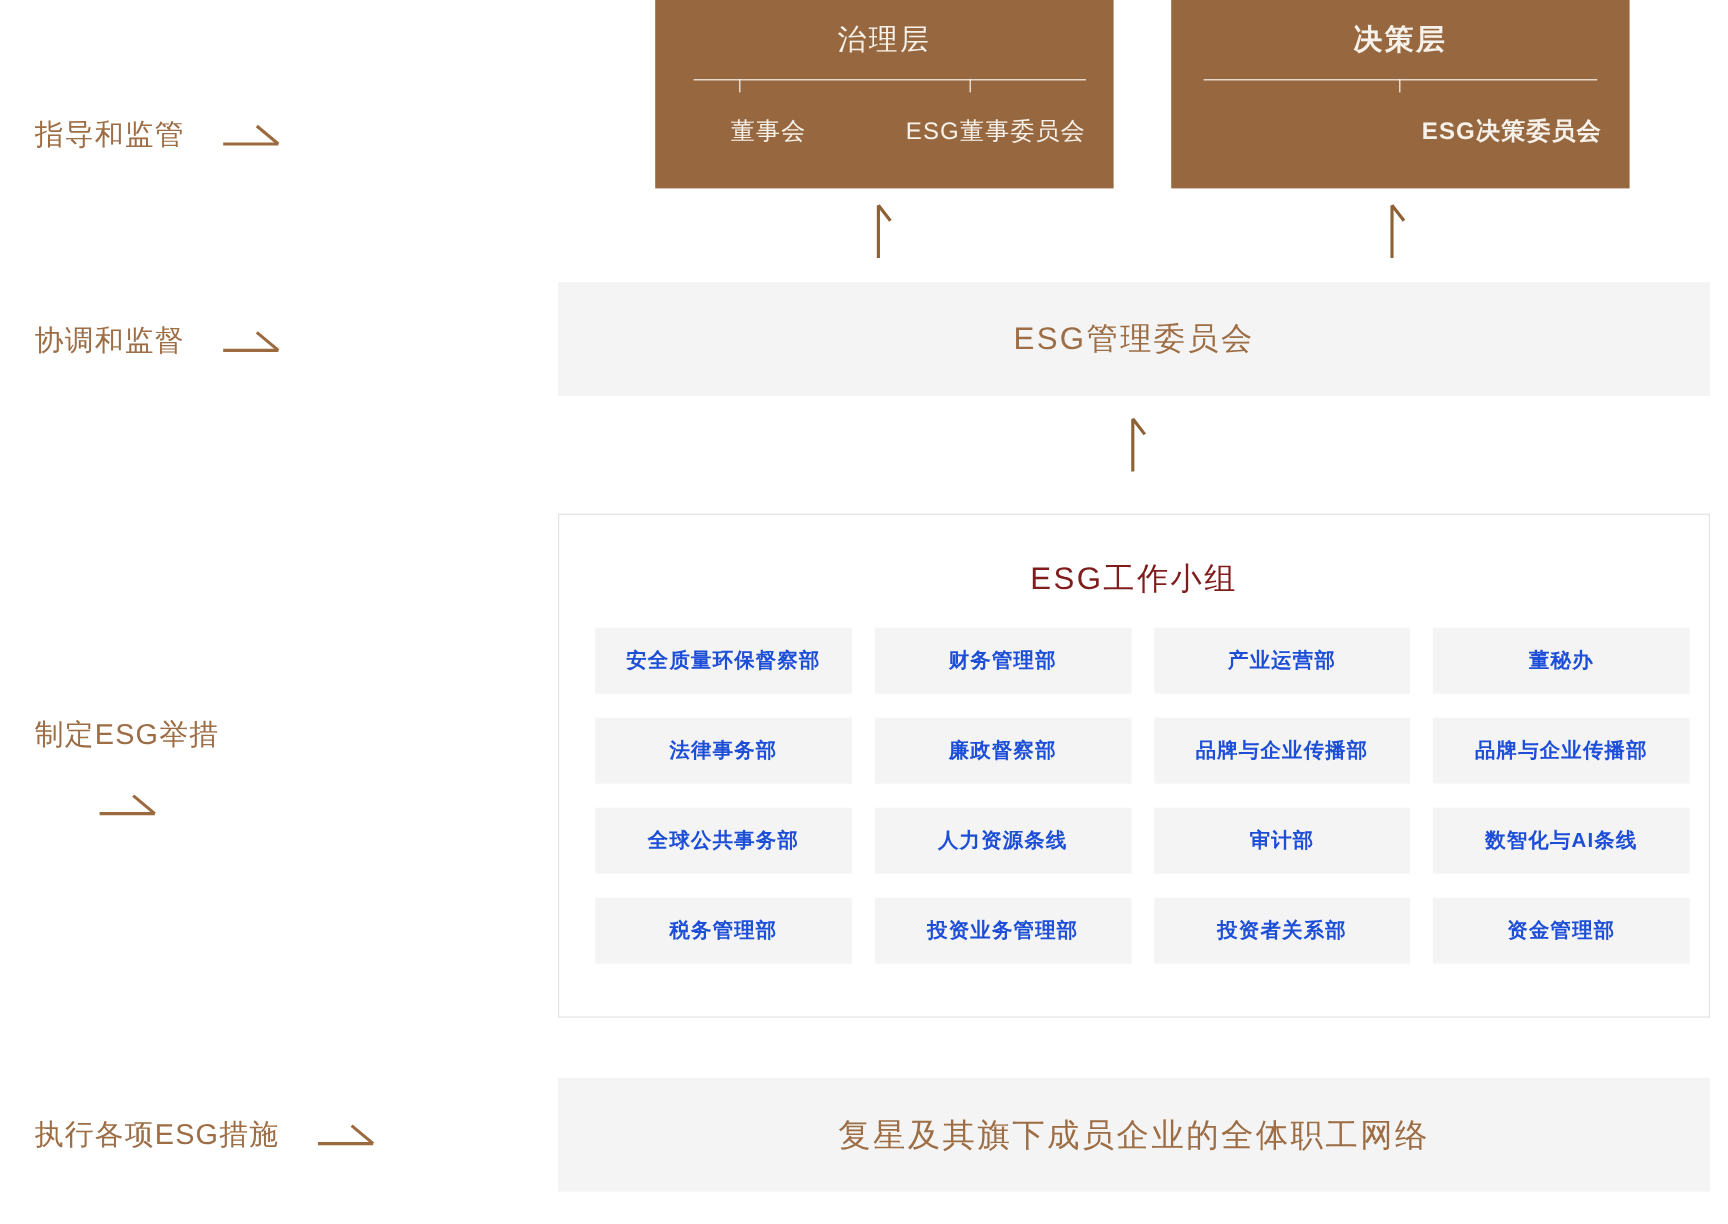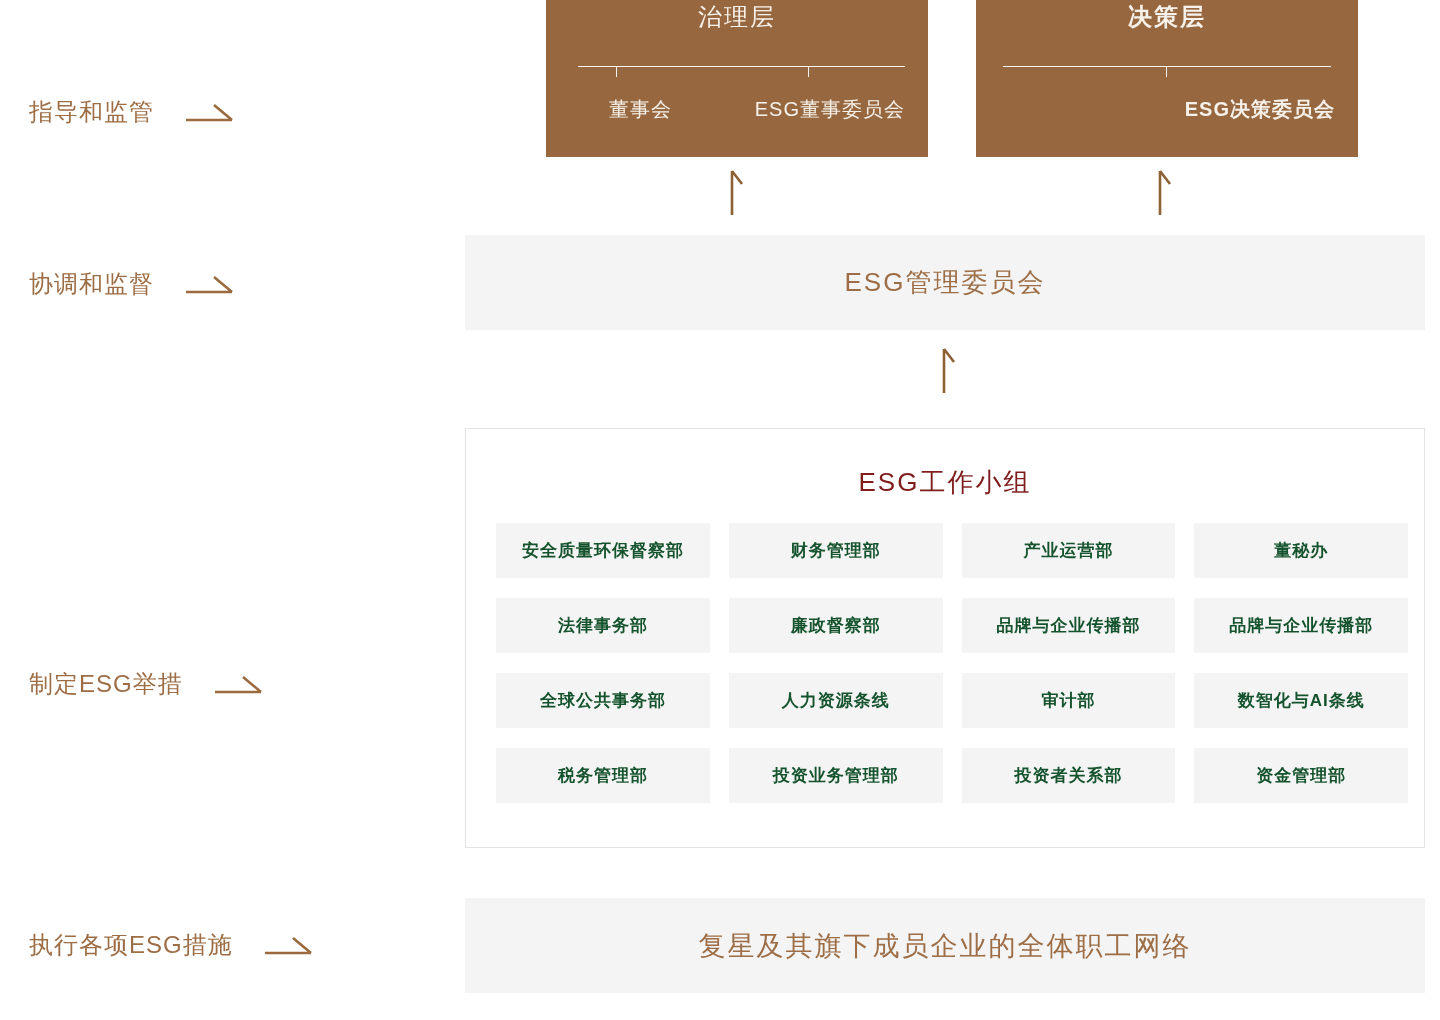--- a/index.html
+++ b/index.html
@@ -25,37 +25,37 @@
     gap: 30px;
     color: #9D6E46;
     font-size: 24px;
     letter-spacing: 1px;
     transform: translateY(-50%);
     white-space: nowrap;
     margin-left: 29px;
   }
   #stage-0 { top: 112px; }
   #stage-1 { top: 284px; }
-  #stage-2 { top: 684px; }
+  #stage-2 { top: 639px; flex-direction: column; }
   #stage-3 { top: 945px; }
 
   
   .brown-box {
     position: absolute;
     top: 0;
     height: 157px;
     width: 382px;
     background: #97683F;
     color: #F6F1EA;
   }
   #governance-box { left: 546px; }
   #decision-box   { left: 976px; font-weight: bold; }
   .box-title {
     text-align: center;
-    padding-top: 1px;
+    padding-top: 17px;
     font-size: 24px;
     letter-spacing: 2px;
   }
   .box-divider {
     position: absolute;
     top: 66px;
     height: 1px;
     background: rgba(255,255,255,0.92);
   }
   #governance-box .box-divider { left: 32px; width: 327px; }
@@ -132,21 +132,21 @@
     grid-template-columns: repeat(4, 1fr);
     column-gap: 19px;
     row-gap: 20px;
   }
   .dept-cell {
     height: 55px;
     background: #F4F4F4;
     display: flex;
     align-items: center;
     justify-content: center;
-    color: #14532d;
+    color: #1d4ed8;
     font-size: 17px;
     font-weight: 600;
     letter-spacing: 1px;
     white-space: nowrap;
   }
 </style>
 </head>
 <body>
 
 <div id="canvas">

